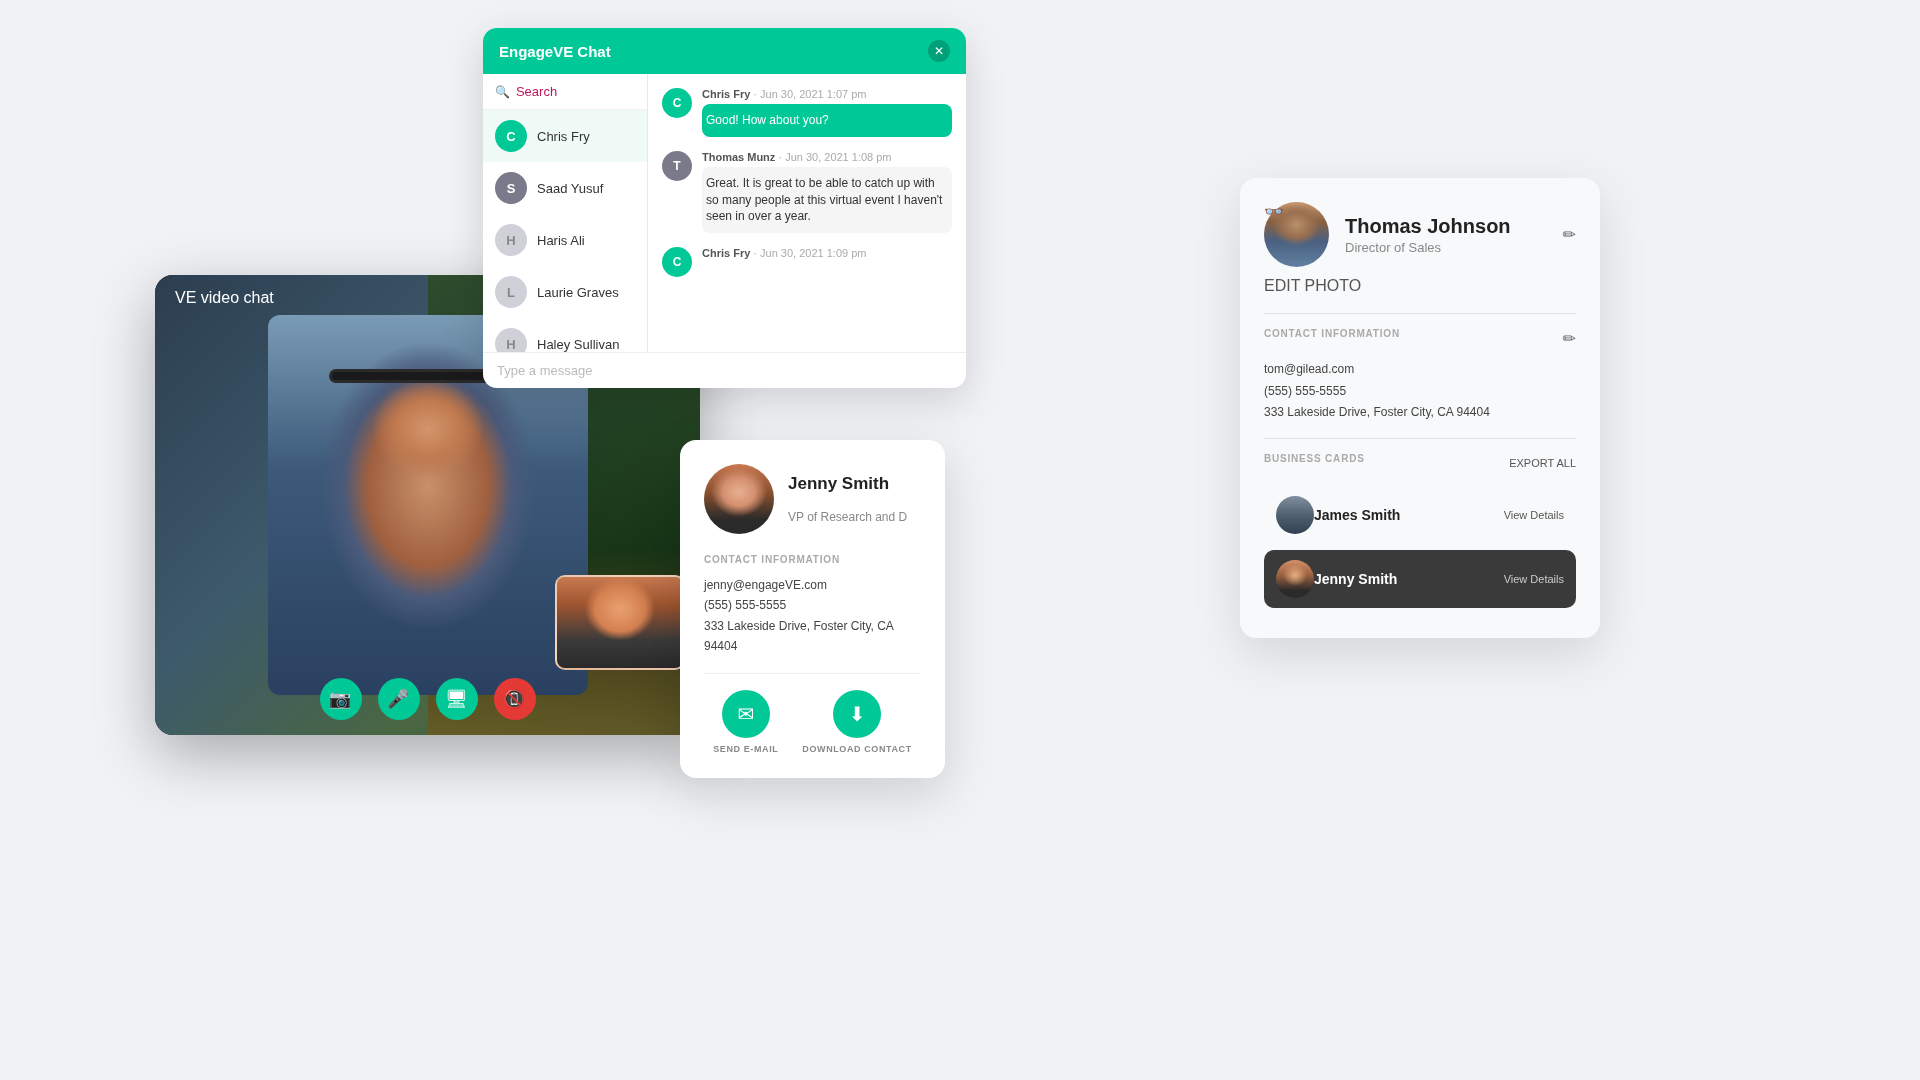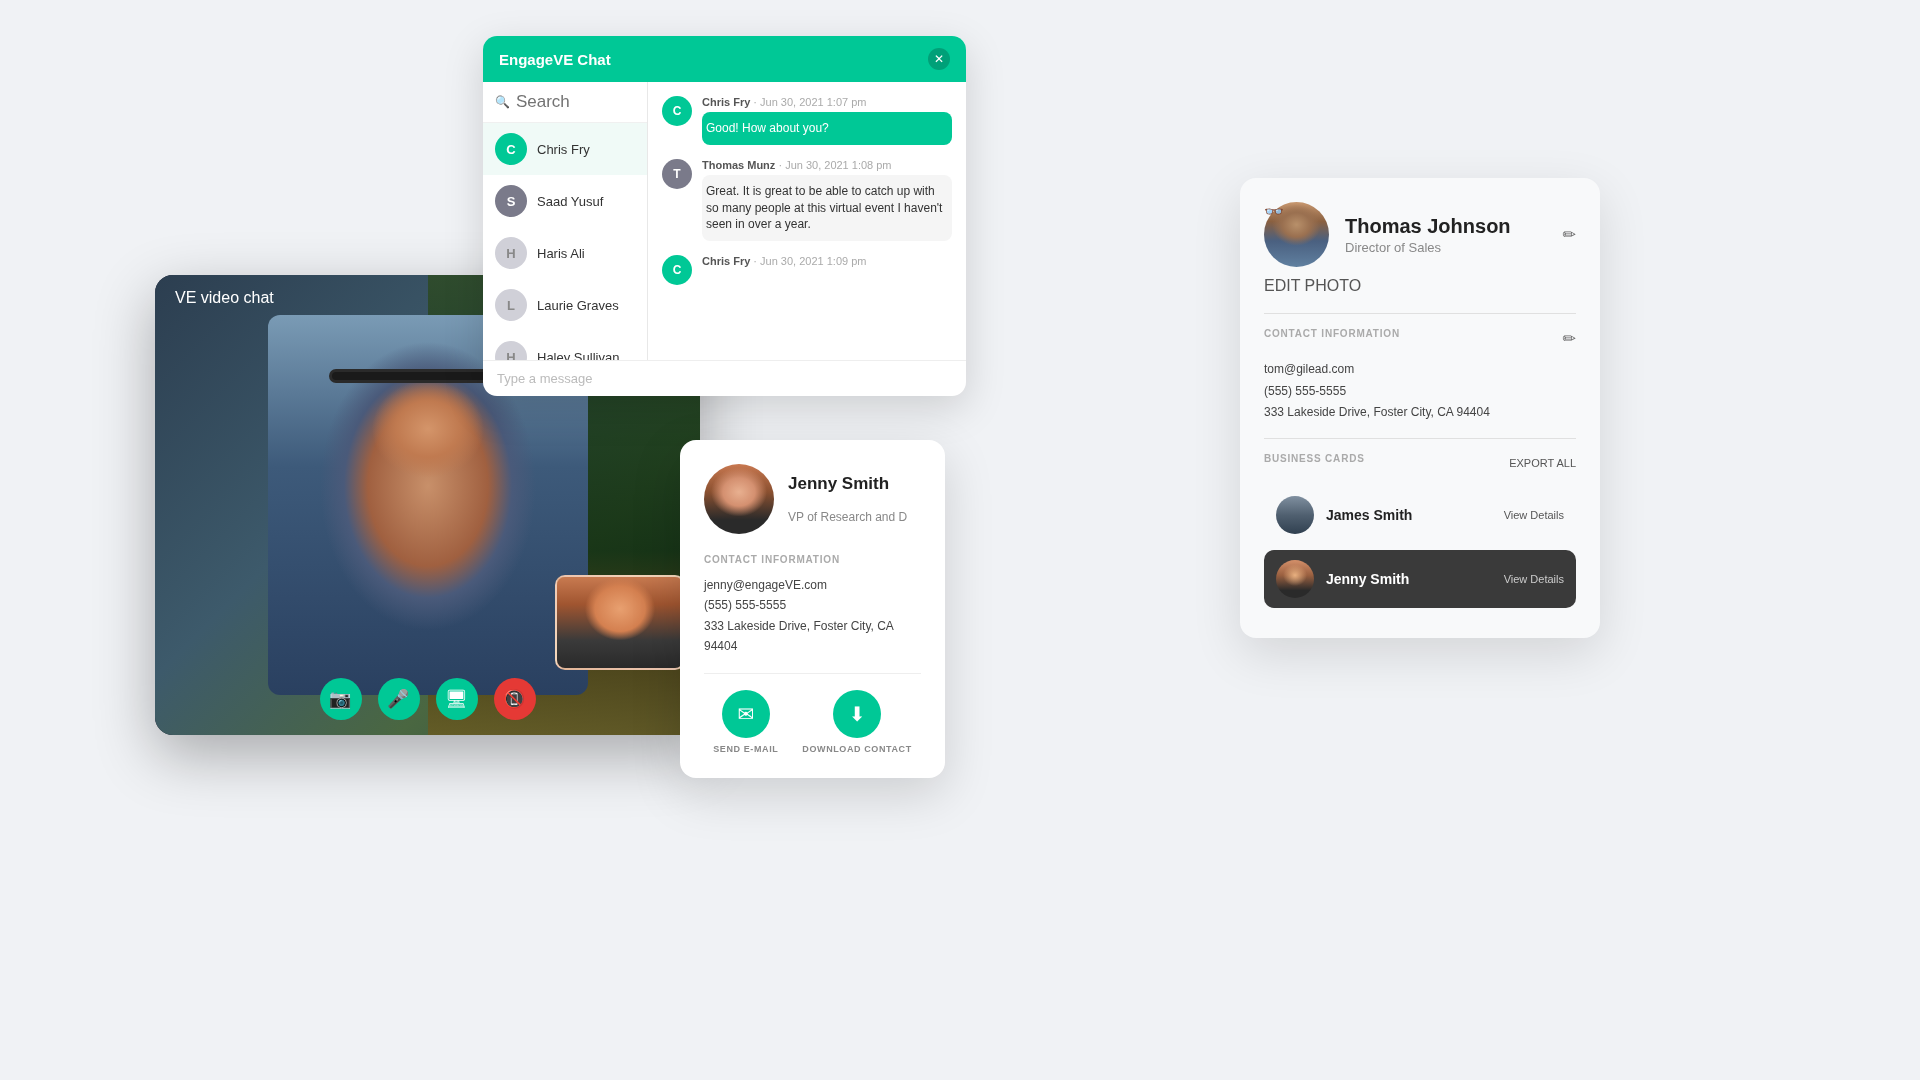--- a/index.html
+++ b/index.html
@@ -126,21 +126,21 @@
       width: 50%;
       height: 100%;
       background: linear-gradient(180deg, #2d4a20 0%, #1a3a1a 30%, #0d2a0d 60%, #4a3a10 80%, #6a5a20 100%);
       opacity: 0.8;
     }
 
     
     .chat-panel {
       position: absolute;
       left: 483px;
-      top: 36px;
+      top: 28px;
       width: 483px;
       height: 360px;
       background: #fff;
       border-radius: 14px;
       box-shadow: 0 12px 40px rgba(0,0,0,0.15);
       overflow: hidden;
       display: flex;
       flex-direction: column;
     }
     .chat-header {
@@ -183,22 +183,22 @@
       border-bottom: 1px solid #f0f0f0;
       display: flex;
       align-items: center;
       gap: 6px;
     }
     .chat-search-icon {
       color: #999;
       font-size: 12px;
     }
     .chat-search-text {
-      font-size: 17px;
-      color: #737373;
+      font-size: 13px;
+      color: #be185d;
     }
     .chat-contact {
       display: flex;
       align-items: center;
       gap: 10px;
       padding: 10px 12px;
       cursor: pointer;
     }
     .chat-contact.active {
       background: #f0faf7;
@@ -447,21 +447,21 @@
       margin-bottom: 12px;
     }
     .export-all-link {
       font-size: 11px;
       color: #555;
       cursor: pointer;
     }
     .biz-card-item {
       display: flex;
       align-items: center;
-      gap: 12px;
+      gap: 0;
       padding: 10px 12px;
       border-radius: 10px;
       margin-bottom: 6px;
     }
     .biz-card-item.selected {
       background: #3a3a3a;
     }
     .biz-avatar {
       width: 38px;
       height: 38px;

